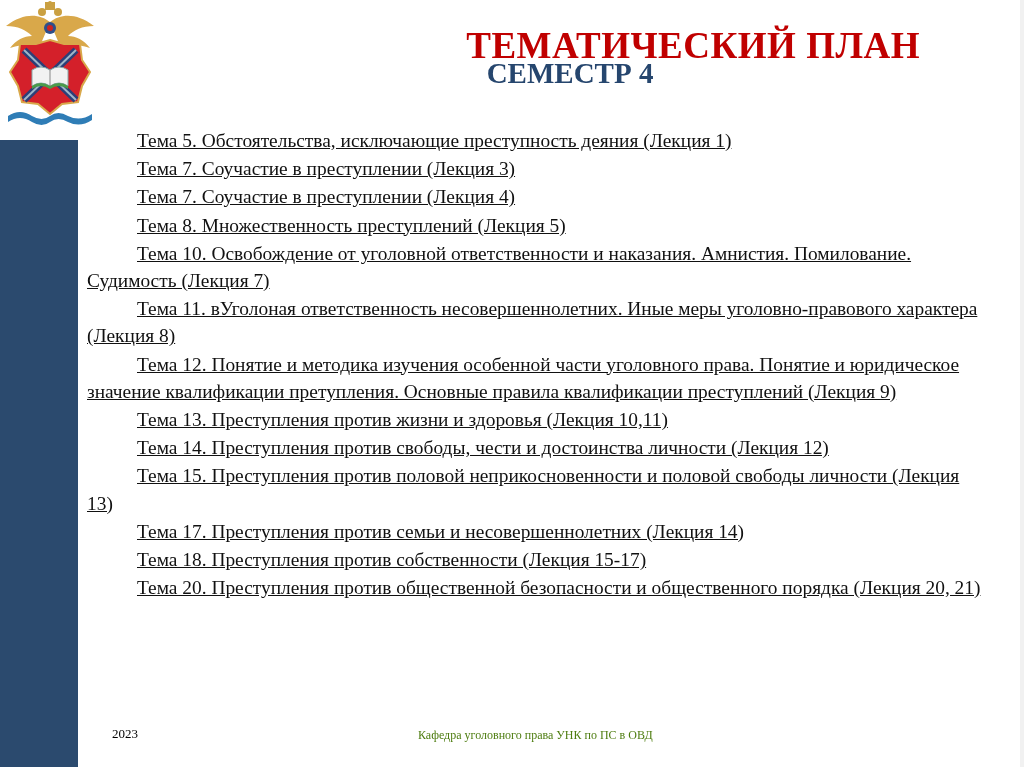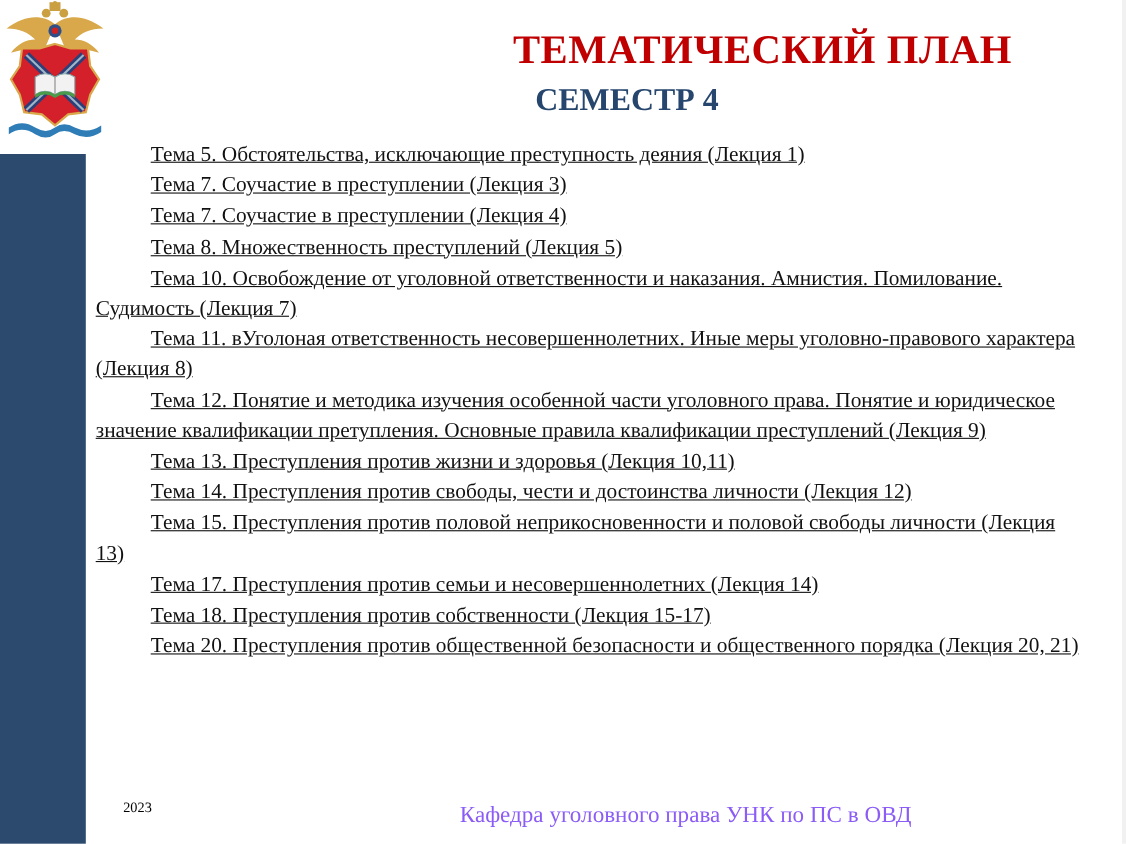--- a/index.html
+++ b/index.html
@@ -18,38 +18,38 @@
     }
     .emblem {
       position: absolute; left: 2px; top: 0px; width: 96px; height: 128px;
     }
     .title {
       position: absolute; left: 220px; width: 700px; top: 26px;
       text-align: right; color: #c00000; font-weight: bold;
       font-size: 37px; line-height: 40px; letter-spacing: 0.5px;
     }
     .subtitle {
-      position: absolute; left: 220px; width: 700px; top: 74px;
+      position: absolute; left: 220px; width: 700px; top: 56px;
       text-align: center; color: #26466e; font-weight: bold;
       font-size: 29px; line-height: 34px;
     }
     .content {
       position: absolute; left: 86px; top: 126px; width: 900px;
       font-size: 19.4px; line-height: 27.2px; color: #111;
     }
     .content p {
       margin: 1px; text-indent: 50px; text-decoration: underline;
     }
     .footer-year {
       position: absolute; left: 112px; top: 726px;
       font-size: 13px; color: #000000;
     }
     .footer-dept {
       position: absolute; left: 418px; top: 728px;
-      font-size: 21px; color: #8b5cf6;
+      font-size: 12px; color: #4d7c0f;
     }
   </style>
 </head>
 <body>
 
 <div class="sidebar"></div>
 <div class="right-edge"></div>
 
 <div class="emblem">
   <svg width="96" height="128" viewBox="0 0 96 128">

